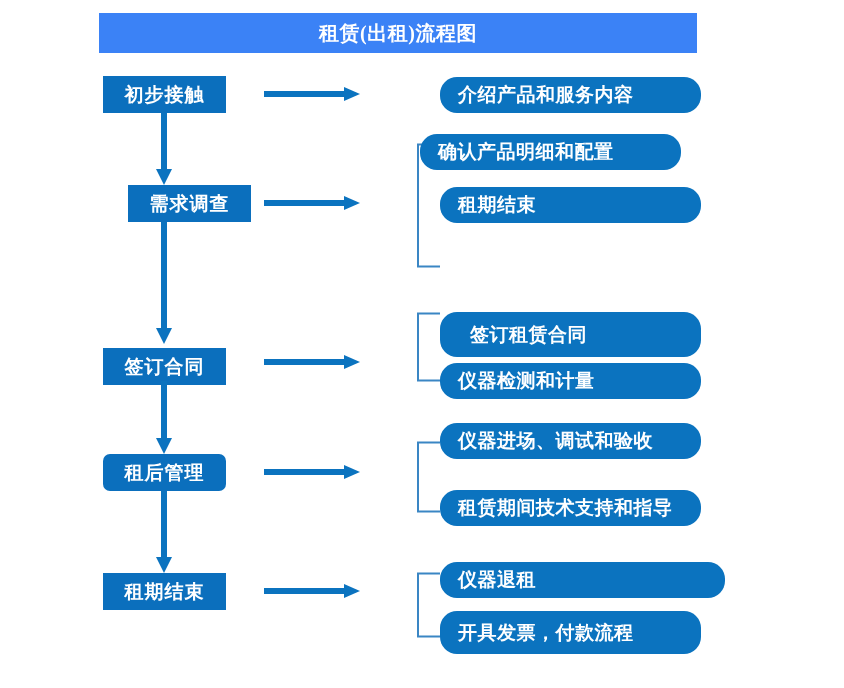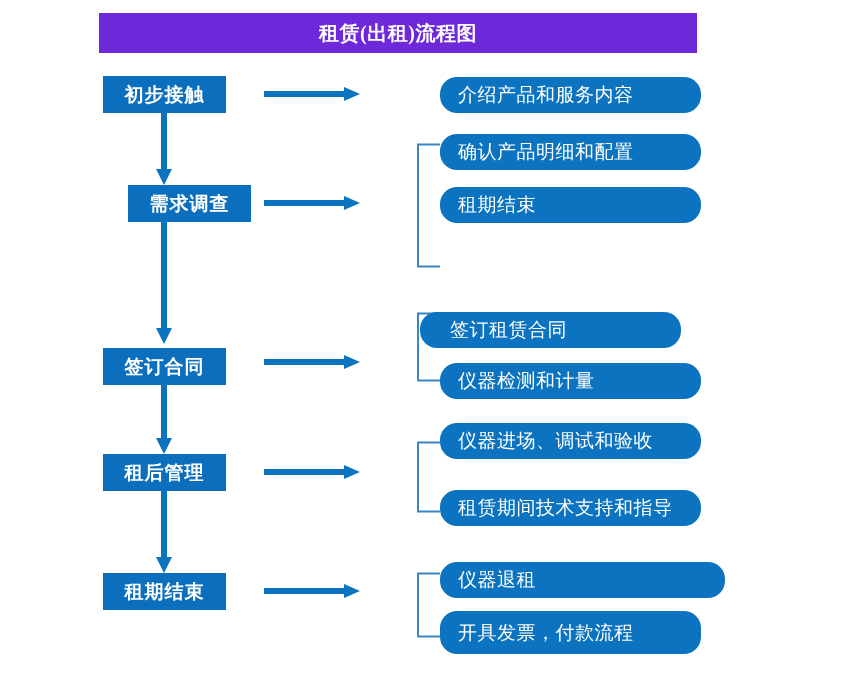--- a/index.html
+++ b/index.html
@@ -19,21 +19,21 @@
     left: 0; top: 0;
     width: 844px;
     height: 688px;
   }
   .title-bar {
     position: absolute;
     left: 99px;
     top: 13px;
     width: 598px;
     height: 40px;
-    background: #6d28d9;
+    background: #3b82f6;
     color: #ffffff;
     font-size: 20px;
     font-weight: bold;
     display: flex;
     align-items: center;
     justify-content: center;
     letter-spacing: 0.5px;
   }
   .stage-box {
     position: absolute;
@@ -44,21 +44,21 @@
     display: flex;
     align-items: center;
     justify-content: center;
     letter-spacing: 1px;
   }
   .detail-box {
     position: absolute;
     background: #0b73bf;
     color: #ffffff;
     font-size: 19px;
-    font-weight: normal;
+    font-weight: bold;
     display: flex;
     align-items: center;
     padding-left: 18px;
     box-sizing: border-box;
     letter-spacing: 0.5px;
     border-radius: 17px;
   }
   .h-arrow {
     position: absolute;
     height: 14px;
@@ -78,21 +78,21 @@
 <div id="canvas">
 
   <div class="title-bar">租赁(出租)流程图</div>
 
   <div class="stage-box" style="left:103px; top:76px; width:123px; height:37px;">初步接触</div>
 
   <div class="stage-box" style="left:103px; top:185px; width:123px; height:37px;margin-left:25px;">需求调查</div>
 
   <div class="stage-box" style="left:103px; top:348px; width:123px; height:37px;">签订合同</div>
 
-  <div class="stage-box" style="left:103px; top:454px; width:123px; height:37px;">租后管理</div>
+  <div class="stage-box" style="left:103px; top:454px; width:123px; height:37px;border-radius:7px;">租后管理</div>
 
   <div class="stage-box" style="left:103px; top:573px; width:123px; height:37px;">租期结束</div>
 
   <div class="v-arrow" style="left:156px; top:113px; height:72px;">
     <svg width="16" height="72" viewBox="0 0 16 72">
       <rect x="5" y="0" width="6" height="58" fill="#0b73bf"></rect>
       <polygon points="8,72 0,56 16,56" fill="#0b73bf"></polygon>
     </svg>
   </div>
 
@@ -171,24 +171,24 @@
   </div>
 
   <div class="bracket" style="left:416px; top:572px; width:24px; height:66px;">
     <svg width="24" height="66" viewBox="0 0 24 66">
       <path d="M 24 1.5 L 2 1.5 L 2 64.5 L 24 64.5" fill="none" stroke="#3a86c4" stroke-width="2"></path>
     </svg>
   </div>
 
   <div class="detail-box" style="left:440px; top:77px; width:261px; height:36px;">介绍产品和服务内容</div>
 
-  <div class="detail-box" style="left:440px; top:134px; width:261px; height:36px;text-align:right;">确认产品明细和配置</div>
+  <div class="detail-box" style="left:420px; top:134px; width:261px; height:36px;text-align:right;">确认产品明细和配置</div>
   <div class="detail-box" style="left:440px; top:187px; width:261px; height:36px;">租期结束</div>
 
-  <div class="detail-box" style="left:420px; top:312px; width:261px; height:36px;padding-left:30px;">签订租赁合同</div>
+  <div class="detail-box" style="left:440px; top:312px; width:261px; height:45px;padding-left:30px;">签订租赁合同</div>
   <div class="detail-box" style="left:440px; top:363px; width:261px; height:36px;">仪器检测和计量</div>
 
   <div class="detail-box" style="left:440px; top:423px; width:261px; height:36px;">仪器进场、调试和验收</div>
   <div class="detail-box" style="left:440px; top:490px; width:261px; height:36px;">租赁期间技术支持和指导</div>
 
   <div class="detail-box" style="left:440px; top:562px; width:285px; height:36px;">仪器退租</div>
   <div class="detail-box" style="left:440px; top:611px; width:261px; height:43px;">开具发票，付款流程</div>
 
 </div>
 

